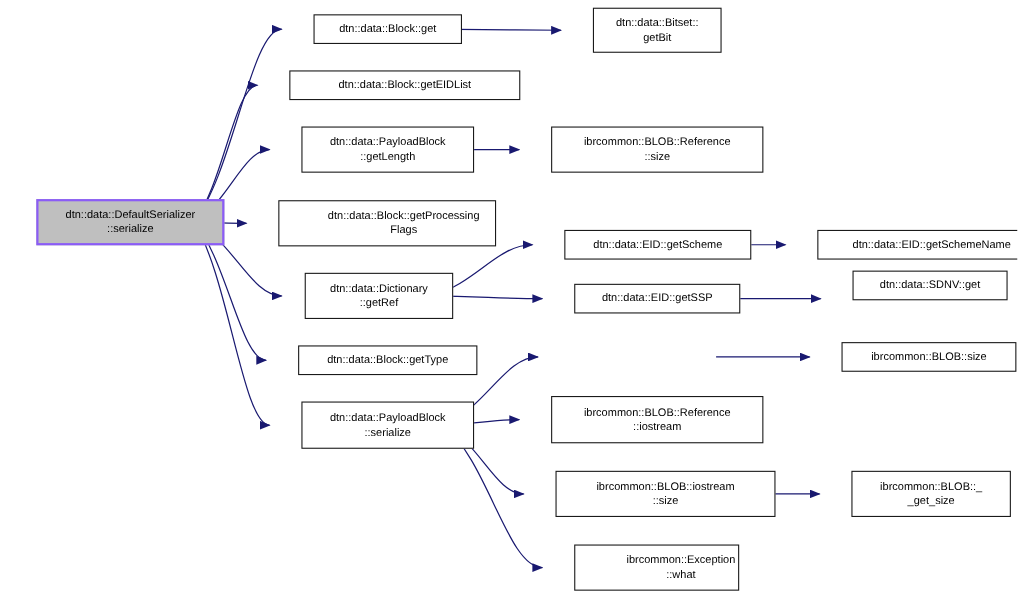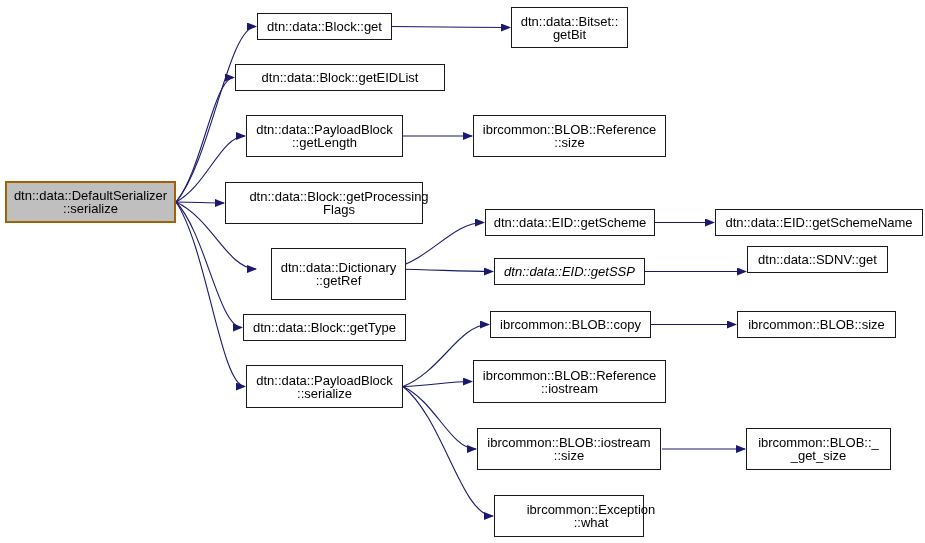--- a/index.html
+++ b/index.html
@@ -30,33 +30,34 @@
   #arrowhead-shape {
     fill: var(--edge-color, #191970);
     stroke: none;
   }
   .node {
     position: absolute;
     box-sizing: border-box;
     background: var(--node-fill, #ffffff);
     border: 1px solid var(--node-border, #1a1a1a);
     color: #000000;
-    font-size: 13px;
+    font-size: 10px;
     line-height: 13px;
     text-align: center;
     display: flex;
     flex-direction: column;
     align-items: center;
     justify-content: center;
     white-space: nowrap;
     cursor: pointer;
+    margin-left: 28px;
   }
   .node.highlighted {
     background: var(--highlight-fill, #bfbfbf);
-    border: 2px solid #a16207;
+    border: 2px solid #8b5cf6;
     align-items: center;
   }
   .node-line {
     display: block;
   }
 </style>
 </head>
 <body>
 
 <div id="canvas">
@@ -98,21 +99,21 @@
       <span class="node-line">dtn::data::Block::getEIDList</span>
     </div>
     <div class="node" style="left: 246px; top: 115px; width: 157px; height: 42px;">
       <span class="node-line">dtn::data::PayloadBlock</span>
       <span class="node-line">::getLength</span>
     </div>
     <div class="node" style="left: 225px; top: 182px; width: 198px; height: 42px; padding-left: 30px;">
       <span class="node-line">dtn::data::Block::getProcessing</span>
       <span class="node-line">Flags</span>
     </div>
-    <div class="node" style="left: 271px; top: 248px; width: 135px; height: 52px;">
+    <div class="node" style="left: 249px; top: 248px; width: 135px; height: 42px;">
       <span class="node-line">dtn::data::Dictionary</span>
       <span class="node-line">::getRef</span>
     </div>
     <div class="node" style="left: 243px; top: 314px; width: 163px; height: 27px;">
       <span class="node-line">dtn::data::Block::getType</span>
     </div>
     <div class="node" style="left: 246px; top: 365px; width: 157px; height: 43px;">
       <span class="node-line">dtn::data::PayloadBlock</span>
       <span class="node-line">::serialize</span>
     </div>
@@ -120,31 +121,28 @@
       <span class="node-line">dtn::data::Bitset::</span>
       <span class="node-line">getBit</span>
     </div>
     <div class="node" style="left: 473px; top: 115px; width: 193px; height: 42px;">
       <span class="node-line">ibrcommon::BLOB::Reference</span>
       <span class="node-line">::size</span>
     </div>
     <div class="node" style="left: 485px; top: 209px; width: 170px; height: 27px;">
       <span class="node-line">dtn::data::EID::getScheme</span>
     </div>
-    <div class="node" style="left: 494px; top: 258px; width: 151px; height: 27px; font-style: italic;">
+    <div class="node" style="left: 494px; top: 258px; width: 151px; height: 27px;">
       <span class="node-line">dtn::data::EID::getSSP</span>
-    </div>
-    <div class="node" style="left: 490px; top: 311px; width: 161px; height: 27px;">
-      <span class="node-line">ibrcommon::BLOB::copy</span>
     </div>
     <div class="node" style="left: 473px; top: 360px; width: 193px; height: 43px;">
       <span class="node-line">ibrcommon::BLOB::Reference</span>
       <span class="node-line">::iostream</span>
     </div>
-    <div class="node" style="left: 477px; top: 428px; width: 184px; height: 42px;">
+    <div class="node" style="left: 477px; top: 428px; width: 200px; height: 42px;">
       <span class="node-line">ibrcommon::BLOB::iostream</span>
       <span class="node-line">::size</span>
     </div>
     <div class="node" style="left: 494px; top: 495px; width: 150px; height: 42px; padding-left: 44px;">
       <span class="node-line">ibrcommon::Exception</span>
       <span class="node-line">::what</span>
     </div>
     <div class="node" style="left: 715px; top: 209px; width: 208px; height: 27px;">
       <span class="node-line">dtn::data::EID::getSchemeName</span>
     </div>

